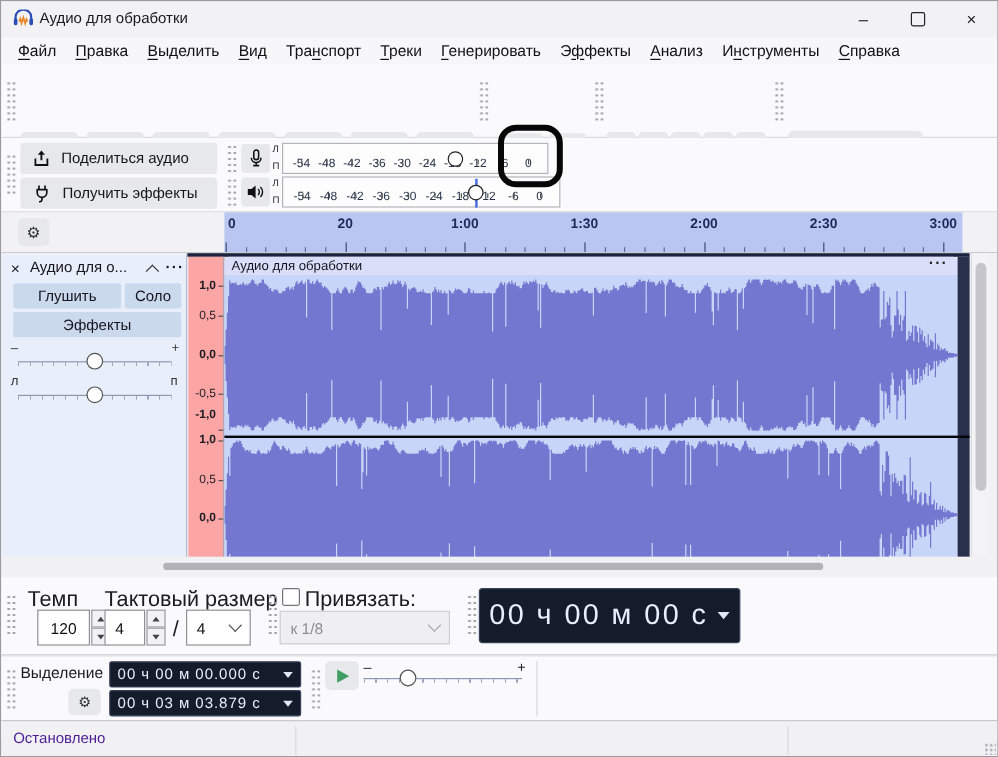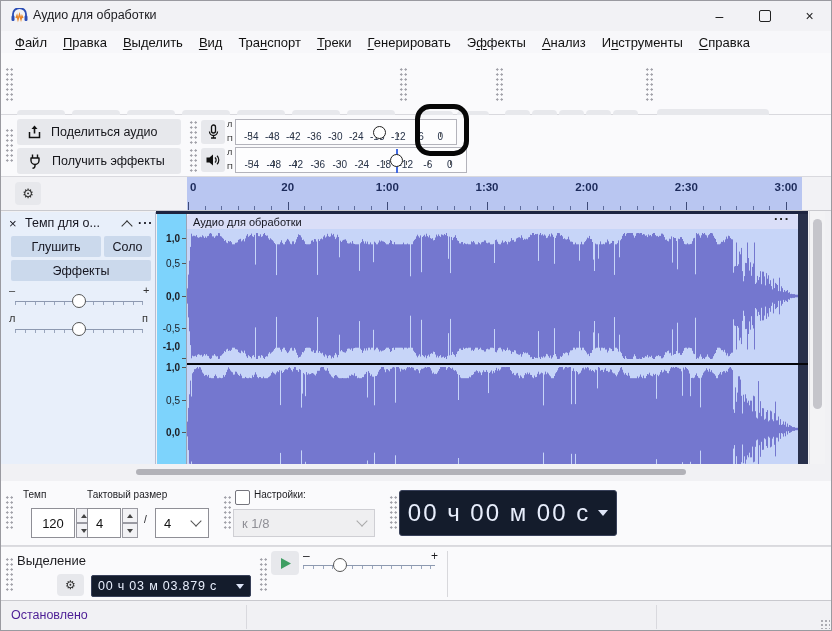--- a/index.html
+++ b/index.html
@@ -58,39 +58,39 @@
   #track-topborder{left:155px;top:0;width:652px;height:3px;background:#1d2440;}
   #tpanel{left:0;top:1px;width:155px;height:252px;background:#e8effa;border-right:1px solid #b6bdd1;box-sizing:border-box;}
   #tpanel .hdr{position:absolute;top:4px;font-size:12.5px;color:#15151f;}
   .pbtn{position:absolute;background:#cbd9ec;border-radius:2px;display:flex;align-items:center;justify-content:center;font-size:12.5px;color:#15151f;}
   .chevup{width:7px;height:7px;border-right:1.6px solid #333;border-bottom:1.6px solid #333;transform:rotate(-135deg);display:inline-block;}
   .slide{position:absolute;left:14px;width:128px;}
   .sline{height:1px;background:#8d99b0;}
   .sticks{height:3px;background:repeating-linear-gradient(90deg,#9aa6bd 0 1px,transparent 1px 9.8px);}
   .sthumb{position:absolute;top:-7px;width:14px;height:14px;border-radius:50%;background:#fff;border:1.2px solid #555;box-sizing:border-box;}
   .send{position:absolute;font-size:11px;color:#333;}
-  #vruler{left:156px;top:3px;width:30px;height:250px;background:#7dd3fc;border-right:1px solid #9aa3b6;box-sizing:border-box;}
+  #vruler{left:156px;top:3px;width:30px;height:250px;background:#fca5a5;border-right:1px solid #9aa3b6;box-sizing:border-box;}
   .vlab{position:absolute;right:6px;transform:translateY(-50%);font-size:10px;color:#1c1c22;}
   .vlab.b{font-weight:bold;}
   .vtick{position:absolute;right:0px;width:4px;height:1px;background:#555;}
   #clip{left:186px;top:3px;width:611px;height:250px;}
   #clip-hdr{left:0;top:0;width:611px;height:15px;background:#dadef8;border-radius:4px 4px 0 0;display:flex;align-items:center;}
   #clip-title{font-size:11px;color:#15151f;padding-left:6px;}
   #clip-menu{position:absolute;right:8px;top:-3px;font-size:13px;font-weight:bold;color:#222;letter-spacing:1px;}
   #wavebg{left:0;top:15px;width:611px;height:235px;background:#c7d5f8;}
   #chansep{left:186px;top:152px;width:621px;height:2px;background:#05050a;z-index:6;}
   #darkstrip{left:797px;top:3px;width:10px;height:250px;background:#28304b;}
   #vscroll{left:808px;top:0px;width:16px;height:253px;background:#f3f3f5;border-left:1px solid #dcdce0;box-sizing:border-box;}
   #vthumb{left:2.5px;top:8px;width:9px;height:190px;background:#c5c5cb;border-radius:5px;}
   
   #belowtrack{left:0;top:463px;width:832px;height:17px;background:#f1f1f4;}
   #hthumb{left:135px;top:5px;width:550px;height:6px;background:#b2b2b8;border-radius:3px;}
   
   #row3{top:480px;height:65px;}
-  .flabel{position:absolute;font-size:10px;color:#1c1c20;}
+  .flabel{position:absolute;font-size:18px;color:#1c1c20;}
   .spin{position:absolute;display:flex;height:30px;}
   .spin .val{border:1px solid #8f8f96;background:#fff;display:flex;align-items:center;justify-content:center;font-size:13px;color:#111;}
   .spin .btns{width:16px;display:flex;flex-direction:column;margin-left:1px;}
   .spb{flex:1;border:1px solid #9a9aa2;background:#f2f2f5;display:flex;align-items:center;justify-content:center;}
   .tu{width:0;height:0;border-left:3.5px solid transparent;border-right:3.5px solid transparent;border-bottom:4.5px solid #444;}
   .td{width:0;height:0;border-left:3.5px solid transparent;border-right:3.5px solid transparent;border-top:4.5px solid #444;}
   .selbox{position:absolute;height:30px;border:1px solid #8f8f96;background:#fff;display:flex;align-items:center;justify-content:space-between;padding:0 8px;box-sizing:border-box;font-size:13px;color:#111;}
   .chevd{width:7px;height:7px;border-right:1.5px solid #555;border-bottom:1.5px solid #555;transform:rotate(45deg);margin-top:-4px;}
   .cbox{position:absolute;width:13px;height:13px;border:1px solid #75757d;border-radius:2px;background:#fff;}
   #snap-select{background:#efeff1;border-color:#cfcfd4;color:#8f8f96;}
@@ -435,21 +435,21 @@
         <span class="rlab" style="left: 499.333px; transform: translateX(-50%);">2:30</span>
         <span class="rlab" style="left: 599px; transform: translateX(-50%);">3:00</span>
       </div>
   </div>
 
   <div id="trackarea" class="abs">
     <div id="track-topborder" class="abs"></div>
 
     <div id="tpanel" class="abs">
       <span class="hdr" style="left:8px;font-size:13px;">×</span>
-      <span class="hdr" style="left:24px;max-width:94px;overflow:hidden;white-space:nowrap;">Темп для о...</span>
+      <span class="hdr" style="left:24px;max-width:94px;overflow:hidden;white-space:nowrap;">Аудио для о...</span>
       <span class="abs chevup" style="left:122px;top:10px;"></span>
       <span class="hdr" style="left:137px;font-weight:bold;letter-spacing:1px;">···</span>
       <div class="pbtn" style="left:10px;top:24px;width:90px;height:21px;">Глушить</div>
       <div class="pbtn" style="left:103px;top:24px;width:47px;height:21px;">Соло</div>
       <div class="pbtn" style="left:10px;top:48px;width:140px;height:21px;">Эффекты</div>
       <span class="send" style="left:8px;top:72px;">–</span>
       <span class="send" style="left:142px;top:72px;">+</span>
       <div class="slide" style="top:89px;">
         <div class="sline"></div>
           <div class="sticks"></div>
@@ -534,38 +534,42 @@
           </div>
         </div>
     </div>
     <span class="flabel" style="left:143px;top:33px;">/</span>
     <div class="selbox" style="left:154px;top:27px;width:54px;">
       <span>4</span>
       <span class="chevd"></span>
     </div>
     <div class="abs grip" style="left:222px;top:14px;height:36px;"></div>
     <span class="cbox" style="left:234px;top:9px;"></span>
-    <span class="flabel" style="left:253px;top:8px;">Настройки:</span>
+    <span class="flabel" style="left:253px;top:8px;">Привязать:</span>
     <div class="selbox" id="snap-select" style="left:232px;top:28px;width:142px;height:28px;">
       <span>к 1/8</span>
       <span class="chevd"></span>
     </div>
     <div class="abs grip" style="left:388px;top:14px;height:36px;"></div>
     <div id="time-display" class="abs ndisp">
       <span class="t">00 ч 00 м 00 с</span>
       <span class="wdd"></span>
     </div>
   </div>
 
   <div id="row4" class="abs trow">
     <div class="abs grip" style="left:4px;top:10px;height:34px;"></div>
     <span class="flabel" style="left:16px;top:6px;font-size:13px;">Выделение</span>
     <div class="abs btn" style="left:56px;top:27px;width:27px;height:22px;font-size:12px;color:#333;">
         <span>⚙</span>
       </div>
+    <div class="abs ndisp sfield" style="top:4px;">
+      <span class="t">00 ч 00 м 00.000 с</span>
+      <span class="wdd"></span>
+    </div>
     <div class="abs ndisp sfield" style="top:28px;">
       <span class="t">00 ч 03 м 03.879 с</span>
       <span class="wdd"></span>
     </div>
     <div class="abs grip" style="left:258px;top:10px;height:34px;"></div>
     <div class="abs btn" style="left:270px;top:4px;width:28px;height:24px;">
       <svg width="13" height="13" viewBox="0 0 13 13">
           <polygon points="2,1 12,6.5 2,12" fill="#3f9e63"></polygon>
         </svg>
       </div>

